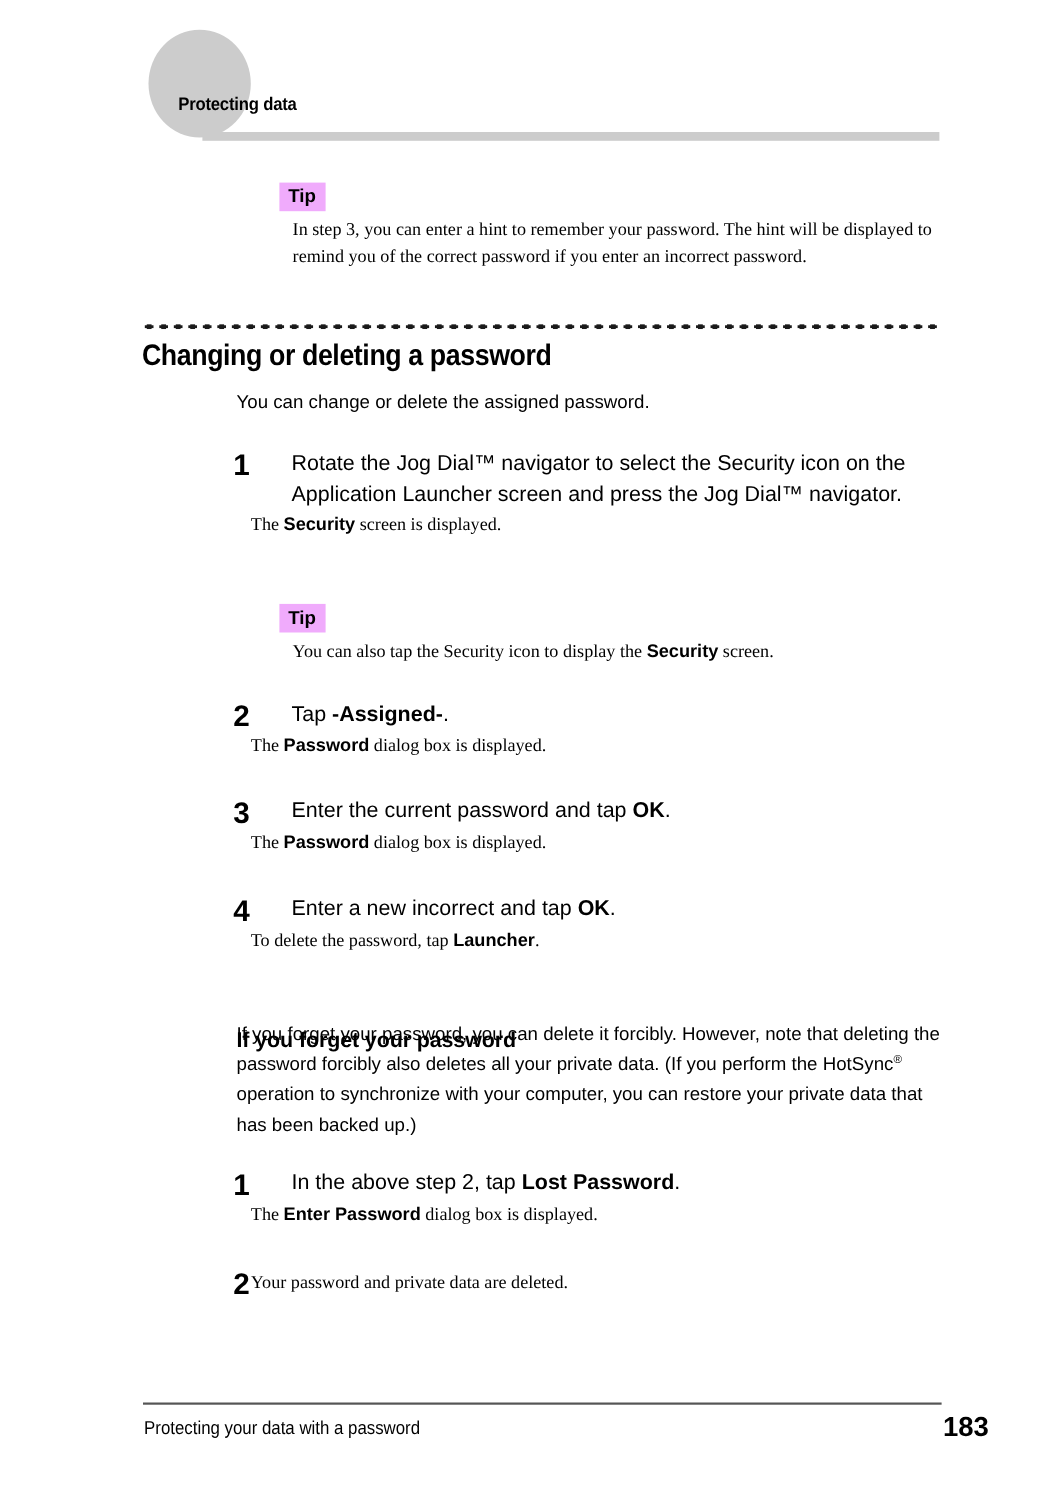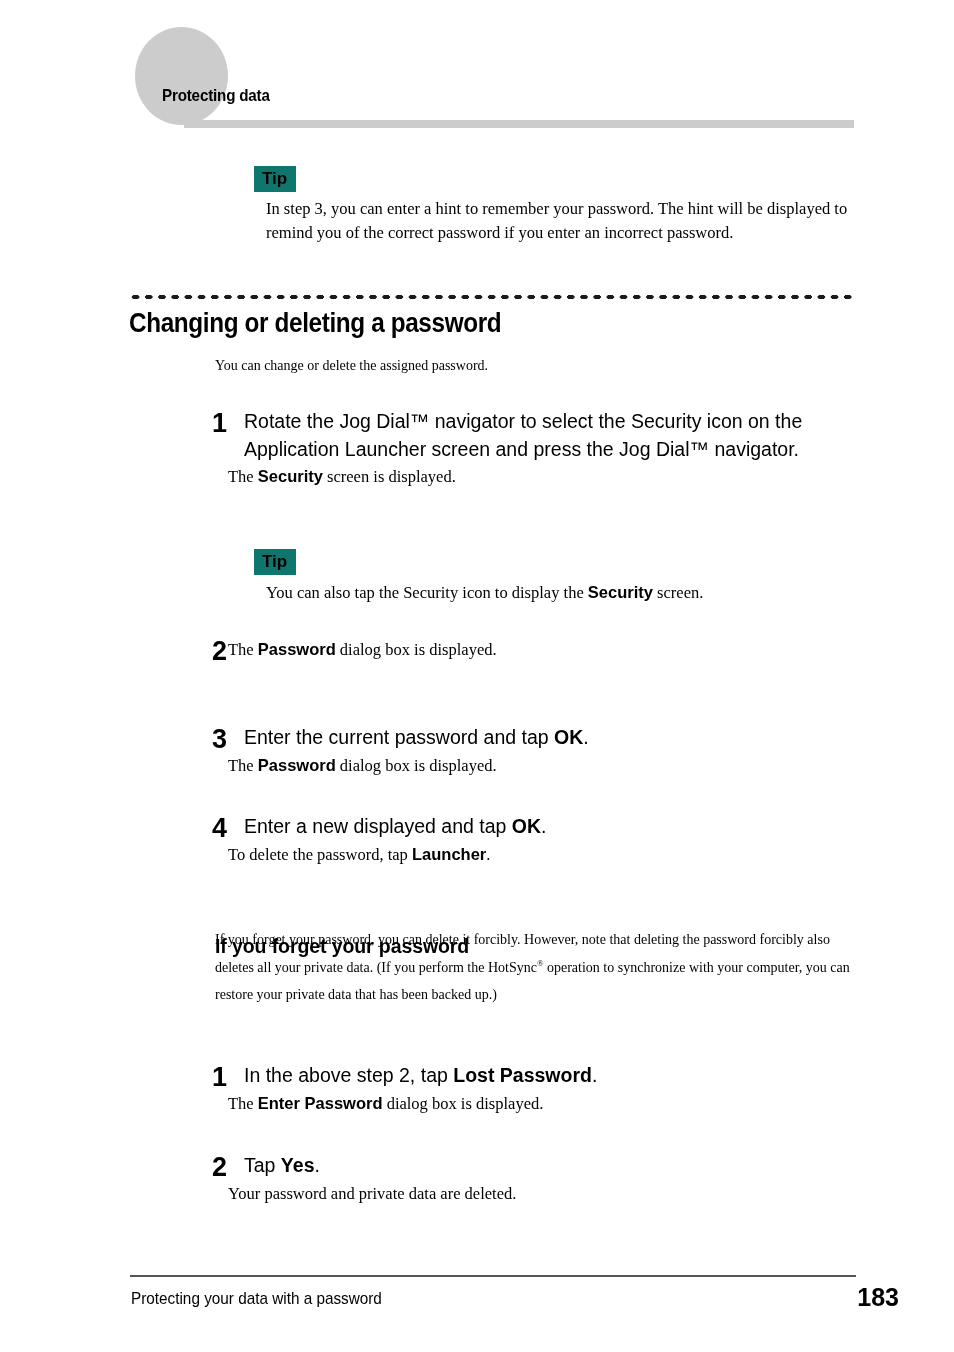--- a/index.html
+++ b/index.html
@@ -64,21 +64,21 @@
   }
 
   
   .tip-block {
     position: absolute;
     left: 238px;
     width: 604px;
   }
   .tip-label {
     display: inline-block;
-    background: #0f766e;
+    background: #f0abfc;
     font-family: "Liberation Sans", sans-serif;
     font-weight: bold;
     font-size: 17px;
     line-height: 26px;
     padding: 0 9px 0 8px;
     color: #000000;
   }
   .tip-body {
     font-family: "Liberation Serif", serif;
     font-size: 16.5px;
@@ -125,22 +125,22 @@
     color: #000000;
     white-space: nowrap;
     margin-top: 40px;
   }
 
   
   .body-para {
     position: absolute;
     left: 199px;
     width: 645px;
-    font-family: Liberation Serif, serif;
-    font-size: 14px;
+    font-family: Liberation Sans, sans-serif;
+    font-size: 17px;
     line-height: 27.5px;
     color: #000000;
   }
 
   
   .step {
     position: absolute;
     left: 196px;
     width: 650px;
   }
@@ -149,21 +149,21 @@
     left: 0;
     top: 0;
     width: 34px;
     font-family: "Liberation Sans", sans-serif;
     font-weight: bold;
     font-size: 27px;
     line-height: 30px;
     color: #000000;
   }
   .step-main {
-    margin-left: 32px;
+    margin-left: 53px;
     font-family: "Liberation Sans", sans-serif;
     font-size: 19.5px;
     line-height: 27.5px;
     color: #000000;
   }
   .step-sub {
     margin-left: 16px;
     font-family: "Liberation Serif", serif;
     font-size: 16.5px;
     line-height: 25px;
@@ -239,47 +239,47 @@
     <div class="step-sub"><span>The </span><span class="sans-bold">Security</span><span> screen is displayed.</span></div>
   </div>
 
   <div class="tip-block" style="top:549px;">
     <span class="tip-label">Tip</span>
     <div class="tip-body"><span>You can also tap the Security icon to display the </span><span class="sans-bold">Security</span><span> screen.</span></div>
   </div>
 
   <div class="step" style="top:636px;">
     <div class="step-num">2</div>
+    <div class="step-main"><span>Tap </span><span class="sans-bold">-Assigned-</span><span>.</span></div>
     <div class="step-sub"><span>The </span><span class="sans-bold">Password</span><span> dialog box is displayed.</span></div>
   </div>
 
   <div class="step" style="top:724px;">
     <div class="step-num">3</div>
     <div class="step-main"><span>Enter the current password and tap </span><span class="sans-bold">OK</span><span>.</span></div>
     <div class="step-sub"><span>The </span><span class="sans-bold">Password</span><span> dialog box is displayed.</span></div>
   </div>
 
   <div class="step" style="top:813px;">
     <div class="step-num">4</div>
-    <div class="step-main"><span>Enter a new displayed and tap </span><span class="sans-bold">OK</span><span>.</span></div>
+    <div class="step-main"><span>Enter a new incorrect and tap </span><span class="sans-bold">OK</span><span>.</span></div>
     <div class="step-sub"><span>To delete the password, tap </span><span class="sans-bold">Launcher</span><span>.</span></div>
   </div>
 
   <div class="sub-heading" style="top:894px;">If you forget your password</div>
   <div class="body-para" style="top:926px;"><span>If you forget your password, you can delete it forcibly. However, note that deleting the password forcibly also deletes all your private data. (If you perform the HotSync</span><sup class="reg">®</sup><span> operation to synchronize with your computer, you can restore your private data that has been backed up.)</span></div>
 
   <div class="step" style="top:1062px;">
     <div class="step-num">1</div>
     <div class="step-main"><span>In the above step 2, tap </span><span class="sans-bold">Lost Password</span><span>.</span></div>
     <div class="step-sub"><span>The </span><span class="sans-bold">Enter Password</span><span> dialog box is displayed.</span></div>
   </div>
 
   <div class="step" style="top:1152px;">
     <div class="step-num">2</div>
-    <div class="step-main"><span>Tap </span><span class="sans-bold">Yes</span><span>.</span></div>
     <div class="step-sub">Your password and private data are deleted.</div>
   </div>
 
   <div class="footer-rule"></div>
   <div class="footer-text">Protecting your data with a password</div>
   <div class="footer-page">183</div>
 
 </div>
 
 </body></html>

